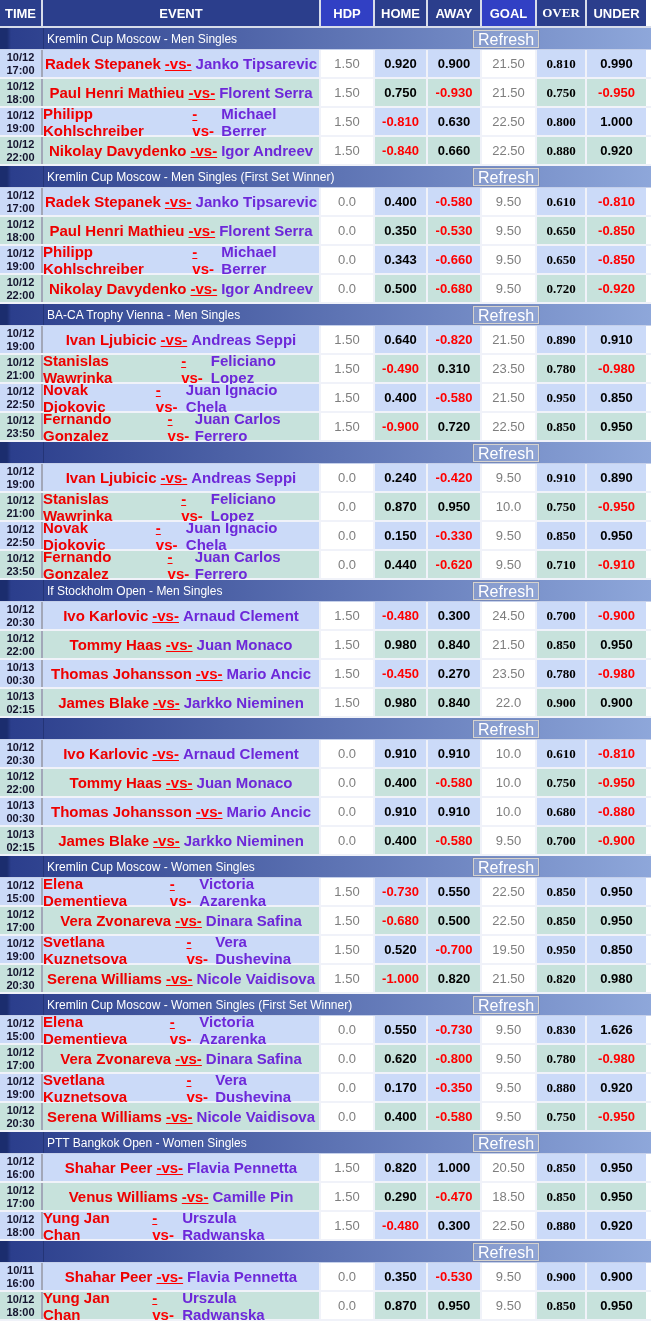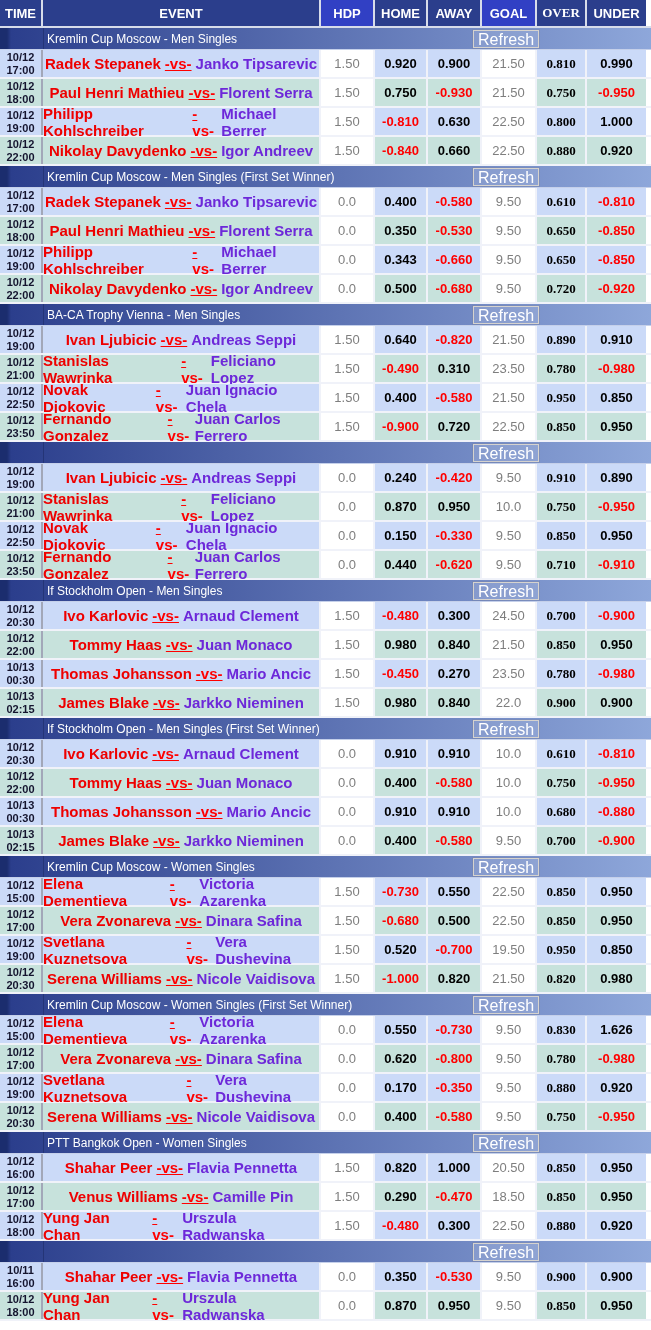--- a/index.html
+++ b/index.html
@@ -499,21 +499,20 @@
     <div class="cell c-away odds">0.840</div>
     <div class="cell c-goal neutral-cell">22.0</div>
     <div class="cell c-over odds">0.900</div>
     <div class="cell c-under odds">0.900</div>
   </div>
 </div>
   </div>
 
   <div class="section">
     <div class="section-header">
-      <span class="section-title">If Stockholm Open - Men Singles (First Set Winner)</span>
       <button class="refresh-btn">Refresh</button>
     </div>
     <div>
   <div class="row row-blue">
     <div class="cell c-time time-cell">
       <span>10/12</span>
       <span>20:30</span>
     </div>
     <div class="cell c-event event-cell">
       <span class="home-player">Ivo Karlovic</span>

